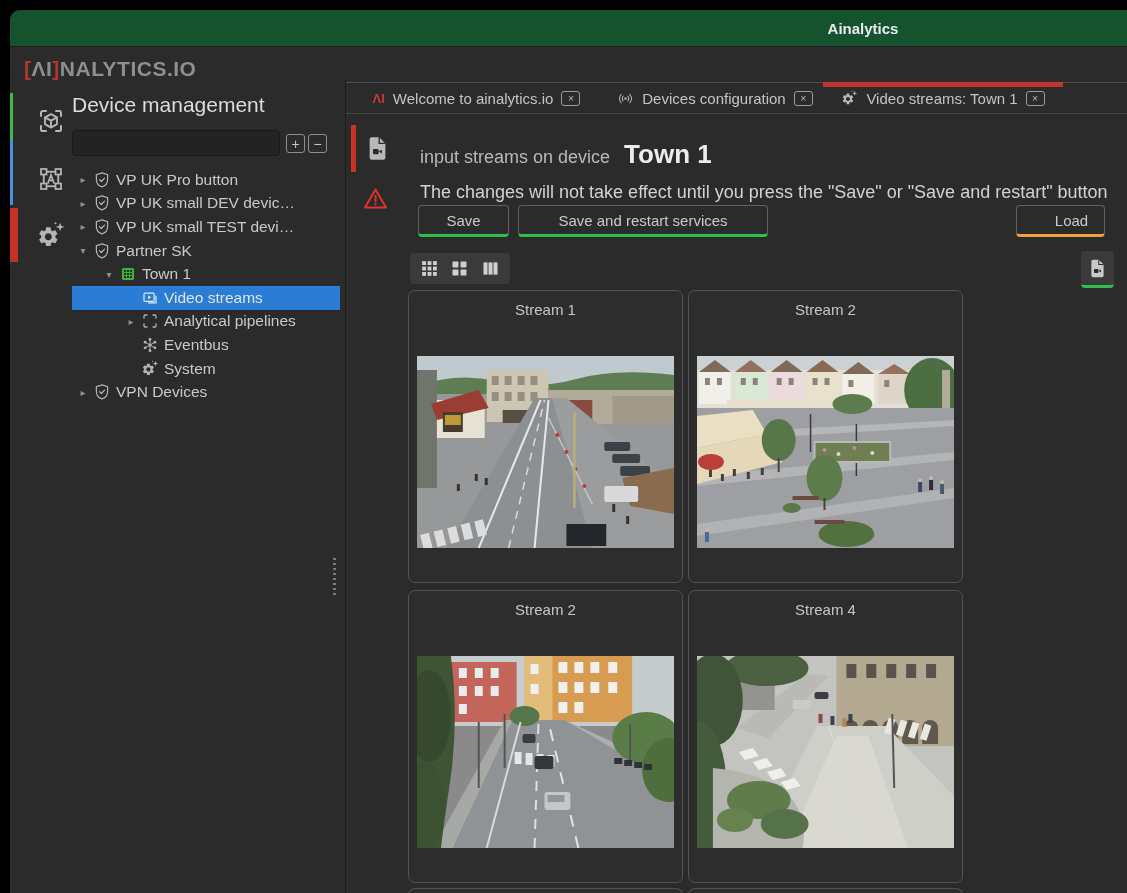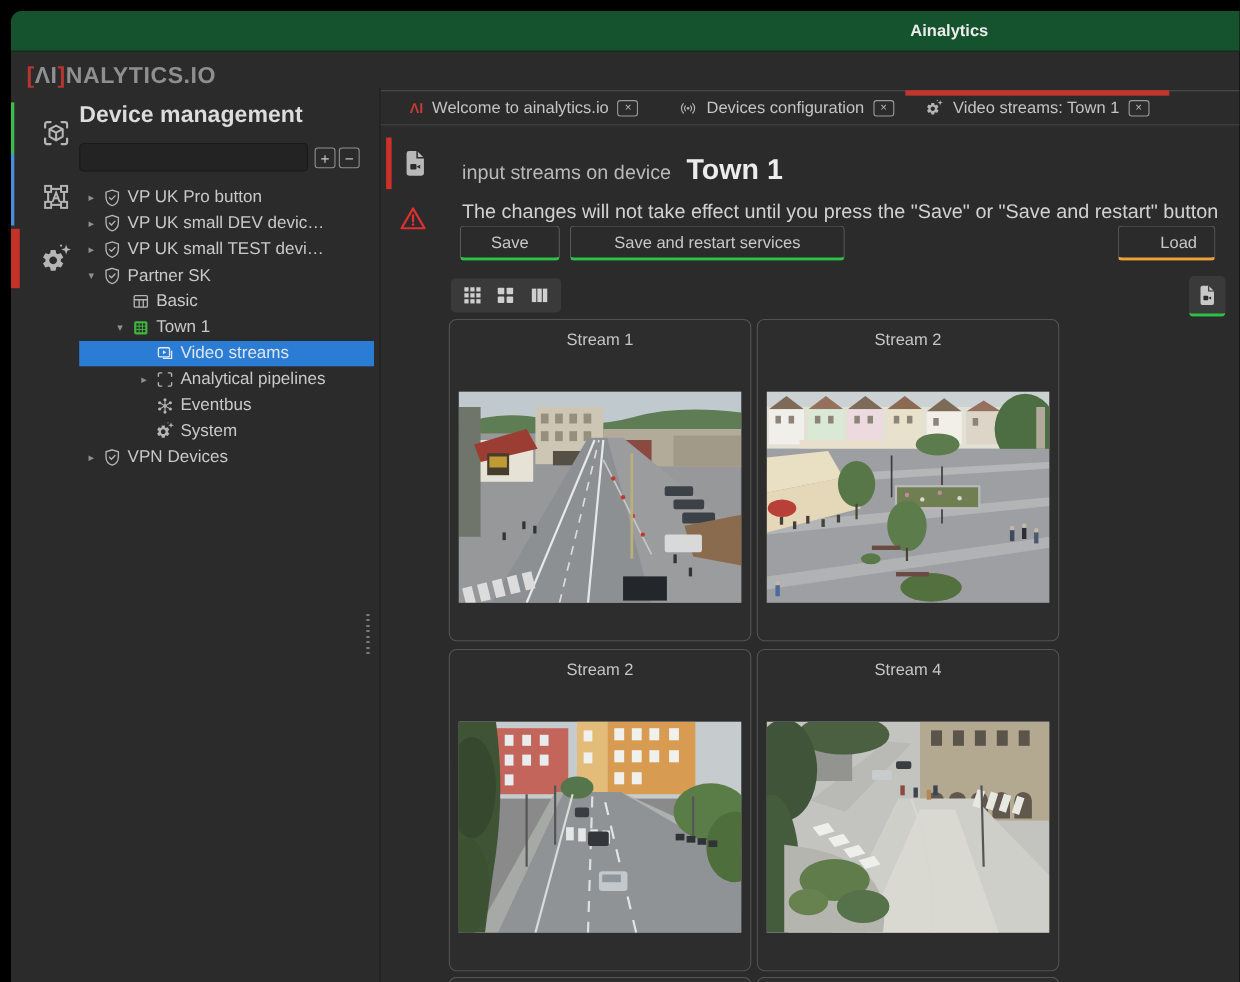--- a/index.html
+++ b/index.html
@@ -17,21 +17,21 @@
         letter-spacing:.5px;white-space:nowrap;}
   .logo .br{color:#b8352f;font-weight:bold;}
   
   .ind{position:absolute;}
   .ind.green{left:0;top:83px;width:3px;height:47px;background:#3dbb4a;}
   .ind.blue{left:0;top:130px;width:3px;height:65px;background:#4a90d9;}
   .ind.red{left:0;top:198px;width:8px;height:54px;background:#c43127;}
   .rail-icon{position:absolute;left:26px;width:30px;height:30px;color:#b5b5b5;}
   .rail-icon svg{width:30px;height:30px;}
   
-  .sb-title{position:absolute;left:62px;top:83px;font-size:21px;font-weight:bold;color:#dcdcdc;}
+  .sb-title{position:absolute;left:62px;top:83px;font-size:21px;font-weight:normal;color:#dcdcdc;}
   .search{position:absolute;left:62px;top:120px;width:208px;height:26px;background:#232323;
           border:1px solid #191919;border-radius:4px;color:#ddd;padding:0 8px;box-sizing:border-box;
           font-size:14px;outline:none;}
   .sqbtn{position:absolute;top:124px;width:19px;height:19px;border:1.5px solid #8f8f8f;border-radius:3px;
          color:#c8c8c8;display:flex;align-items:center;justify-content:center;font-size:14px;
          line-height:1;box-sizing:border-box;background:transparent;}
   .tree{position:absolute;left:62px;top:158px;width:268px;}
   .trow{height:23.6px;display:flex;align-items:center;font-size:15.5px;color:#c9c9c9;cursor:default;}
   .caret{width:14px;flex:none;font-size:10px;color:#909090;text-align:center;}
   .ticon{width:18px;height:18px;margin:0 5px 0 3px;flex:none;color:#b5b5b5;}
@@ -268,29 +268,20 @@
     <div class="trow lvl0">
       <span class="caret">▾</span>
       <span class="ticon">
           <svg>
             <use href="#sym-shield"></use>
           </svg>
         </span>
       <span>Partner SK</span>
     </div>
     <div class="trow lvl1">
-      <span class="caret"></span>
-      <span class="ticon">
-          <svg>
-            <use href="#sym-table"></use>
-          </svg>
-        </span>
-      <span>Basic</span>
-    </div>
-    <div class="trow lvl1">
       <span class="caret">▾</span>
       <span class="ticon green">
           <svg>
             <use href="#sym-gridfill"></use>
           </svg>
         </span>
       <span>Town 1</span>
     </div>
     <div class="trow lvl2 selected">
       <span class="caret"></span>

